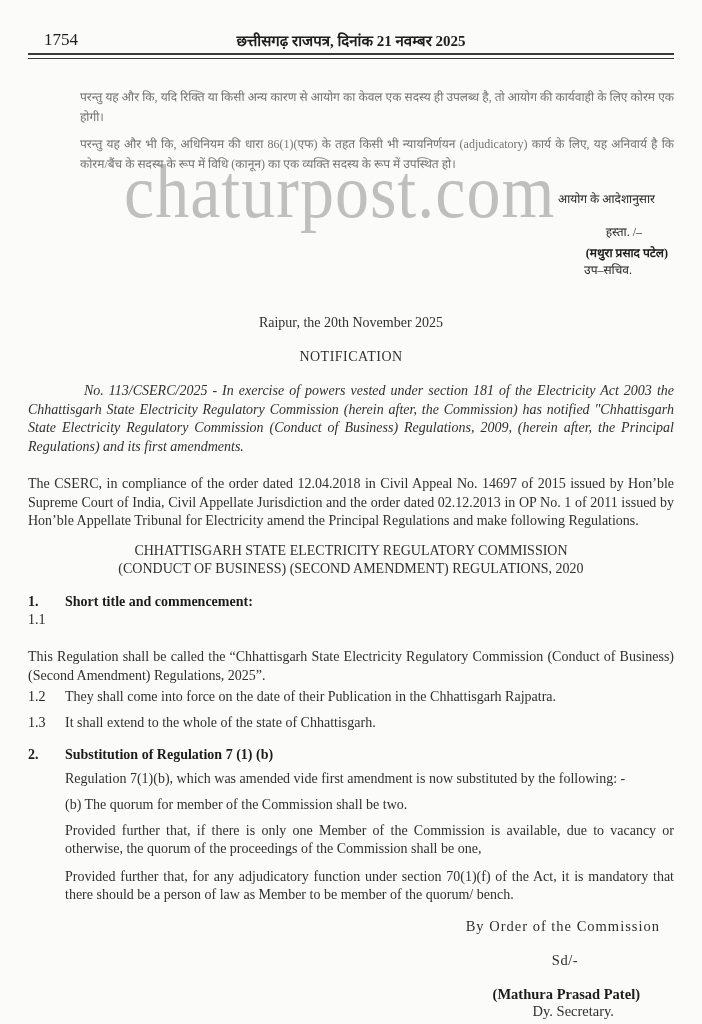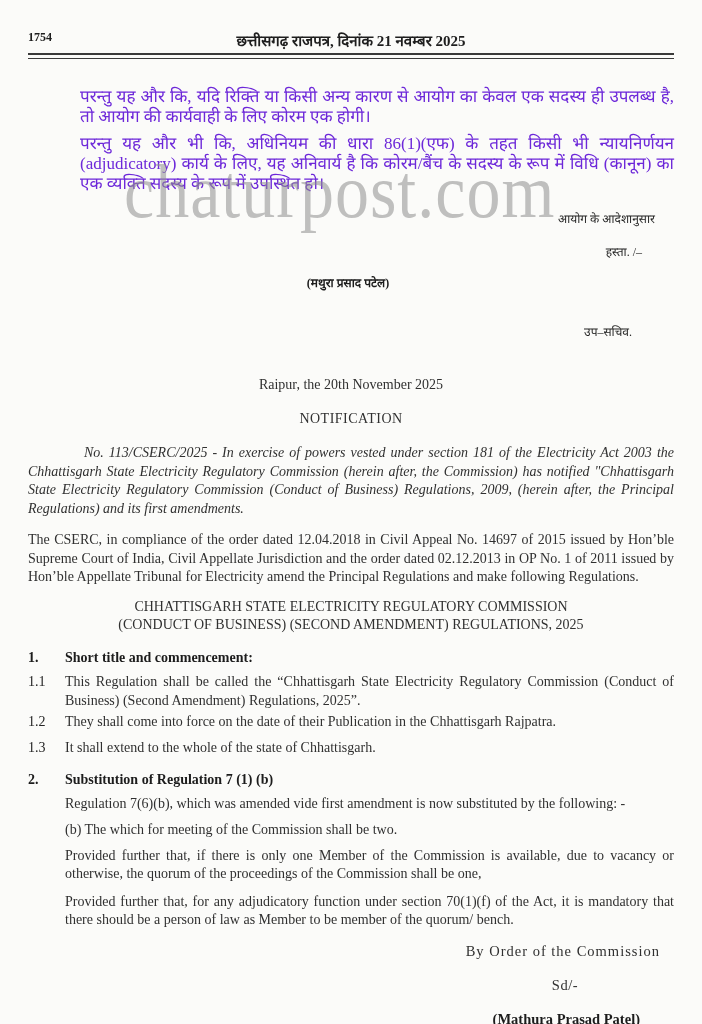--- a/index.html
+++ b/index.html
@@ -7,50 +7,50 @@
     width:702px;height:1024px;overflow:hidden;
     background:#fbfbf9;
     font-family:"Liberation Serif","DejaVu Serif",serif;
     color:#2e2e2e;
     position:relative;
   }
   .page{padding:30px 28px 0 28px;position:relative;}
 
   
   .gz-header{position:relative;height:18px;}
-  .gz-pagenum{position:absolute;left:0;top:0;font-weight:bold;font-size:12px;color:#1e1e1e;}
+  .gz-pagenum{position:absolute;left:16px;top:0;font-weight:normal;font-size:17px;color:#1e1e1e;}
   .gz-title{text-align:center;font-weight:bold;font-size:15px;color:#1e1e1e;}
   .gz-rule{margin-top:5px;height:3px;border-top:2px solid #3a3a3a;border-bottom:1px solid #3a3a3a;}
 
   
-  .hi{font-size:17px;line-height:20px;text-align:justify;color:#6d28d9;}
+  .hi{font-size:12px;line-height:20px;text-align:justify;color:#737373;}
   .hi-para1{margin:28px 0 0 52px;}
   .hi-para2{margin:7px 0 0 52px;}
   .hi-right{text-align:right;font-size:12px;color:#262626;}
   .hi-byorder{margin-top:16px;padding-right:19px;}
   .hi-signed{margin-top:16px;padding-right:32px;}
-  .hi-name{margin-top:14px;padding-right:6px;font-weight:bold;color:#1c1c1c;text-align:center;}
-  .hi-desig{padding-right:42px;margin-top:32px;}
+  .hi-name{margin-top:4px;padding-right:6px;font-weight:bold;color:#1c1c1c;}
+  .hi-desig{padding-right:42px;}
 
   
   .en{font-size:14px;line-height:18.5px;color:#303030;}
   .center{text-align:center;}
   .place-date{margin-top:36px;}
   .notif-title{margin-top:15px;letter-spacing:.5px;}
   .en-para1{margin-top:16px;text-align:justify;text-indent:56px;font-style:italic;}
-  .en-para2{margin-top:13px;text-align:justify;}
+  .en-para2{margin-top:19px;text-align:justify;}
   .comm-heading{margin-top:11px;line-height:18.5px;}
 
   
   .reg-list{margin-top:14px;}
   .reg-item{display:flex;margin-top:0;}
   .reg-item .num{width:37px;flex:0 0 37px;color:#242424;}
   .reg-item .txt{flex:1;text-align:justify;}
   .reg-item.head .num,.reg-item.head .txt{font-weight:bold;color:#1c1c1c;}
-  .mt6{margin-top:6px;}.mt10{margin-top:3px;}.mt5{margin-top:7px;}.mt14{margin-top:14px;}
+  .mt6{flex-direction:column;}.mt10{margin-top:3px;}.mt5{margin-top:7px;}.mt14{margin-top:14px;}
   .sub-para{margin:0 0 0 37px;text-align:justify;}
   .sp1{margin-top:5px;}.sp2{margin-top:8px;}.sp3{margin-top:7px;}.sp4{margin-top:9px;}
 
   
   .close-line{text-align:right;font-size:14.5px;color:#303030;}
   .c-byorder{margin-top:13px;padding-right:14px;letter-spacing:1px;}
   .c-sd{margin-top:17px;padding-right:96px;letter-spacing:.5px;}
   .c-name{margin-top:17px;padding-right:34px;font-weight:bold;color:#1c1c1c;}
   .c-desig{padding-right:60px;}
 
@@ -86,21 +86,21 @@
   <div class="hi-right hi-desig">उप–सचिव.</div>
 
   <div class="en center place-date">Raipur, the  20th November 2025</div>
   <div class="en center notif-title">NOTIFICATION</div>
 
   <div class="en en-para1">No. 113/CSERC/2025 - In exercise of powers vested under section 181 of the Electricity Act 2003 the Chhattisgarh State Electricity Regulatory Commission (herein after, the Commission) has notified "Chhattisgarh State Electricity Regulatory Commission (Conduct of Business) Regulations, 2009, (herein after, the Principal Regulations) and its first amendments.</div>
   <div class="en en-para2">The CSERC, in compliance of the order dated 12.04.2018 in Civil Appeal No. 14697 of 2015 issued by Hon’ble Supreme Court of India, Civil Appellate Jurisdiction and the order dated 02.12.2013 in OP No. 1 of 2011 issued by Hon’ble Appellate Tribunal for Electricity amend the Principal Regulations and make following Regulations.</div>
 
   <div class="en center comm-heading">
     <div>CHHATTISGARH STATE ELECTRICITY REGULATORY COMMISSION</div>
-    <div>(CONDUCT OF BUSINESS) (SECOND AMENDMENT) REGULATIONS, 2025</div>
+    <div>(CONDUCT OF BUSINESS) (SECOND AMENDMENT) REGULATIONS, 2020</div>
   </div>
 
   <div class="reg-list en">
     <div class="reg-item head">
       <span class="num">1.</span>
       <span class="txt">Short title and commencement:</span>
     </div>
     <div class="reg-item mt6">
       <span class="num">1.1</span>
       <span class="txt">This Regulation shall be called the “Chhattisgarh State Electricity Regulatory Commission (Conduct of Business) (Second Amendment) Regulations, 2025”.</span>
@@ -112,22 +112,22 @@
     <div class="reg-item mt5">
       <span class="num">1.3</span>
       <span class="txt">It shall extend to the whole of the state of Chhattisgarh.</span>
     </div>
     <div class="reg-item head mt14">
       <span class="num">2.</span>
       <span class="txt">Substitution of Regulation 7 (1) (b)</span>
     </div>
   </div>
 
-  <div class="en sub-para sp1">Regulation 7(6)(b), which was amended vide first amendment is now substituted by the following: -</div>
-  <div class="en sub-para sp2">(b) The which for meeting of the Commission shall be two.</div>
+  <div class="en sub-para sp1">Regulation 7(1)(b), which was amended vide first amendment is now substituted by the following: -</div>
+  <div class="en sub-para sp2">(b) The quorum for member of the Commission shall be two.</div>
   <div class="en sub-para sp3">Provided further that, if there is only one Member of the Commission is available, due to vacancy or otherwise, the quorum of the proceedings of the Commission shall be one,</div>
   <div class="en sub-para sp4">Provided further that, for any adjudicatory function under section 70(1)(f) of the Act, it is mandatory that there should be a person of law as Member to be member of the quorum/ bench.</div>
 
   <div class="close-line c-byorder">By Order of the Commission</div>
   <div class="close-line c-sd">Sd/-</div>
   <div class="close-line c-name">(Mathura Prasad Patel)</div>
   <div class="close-line c-desig">Dy. Secretary.</div>
 
 </div>
 

